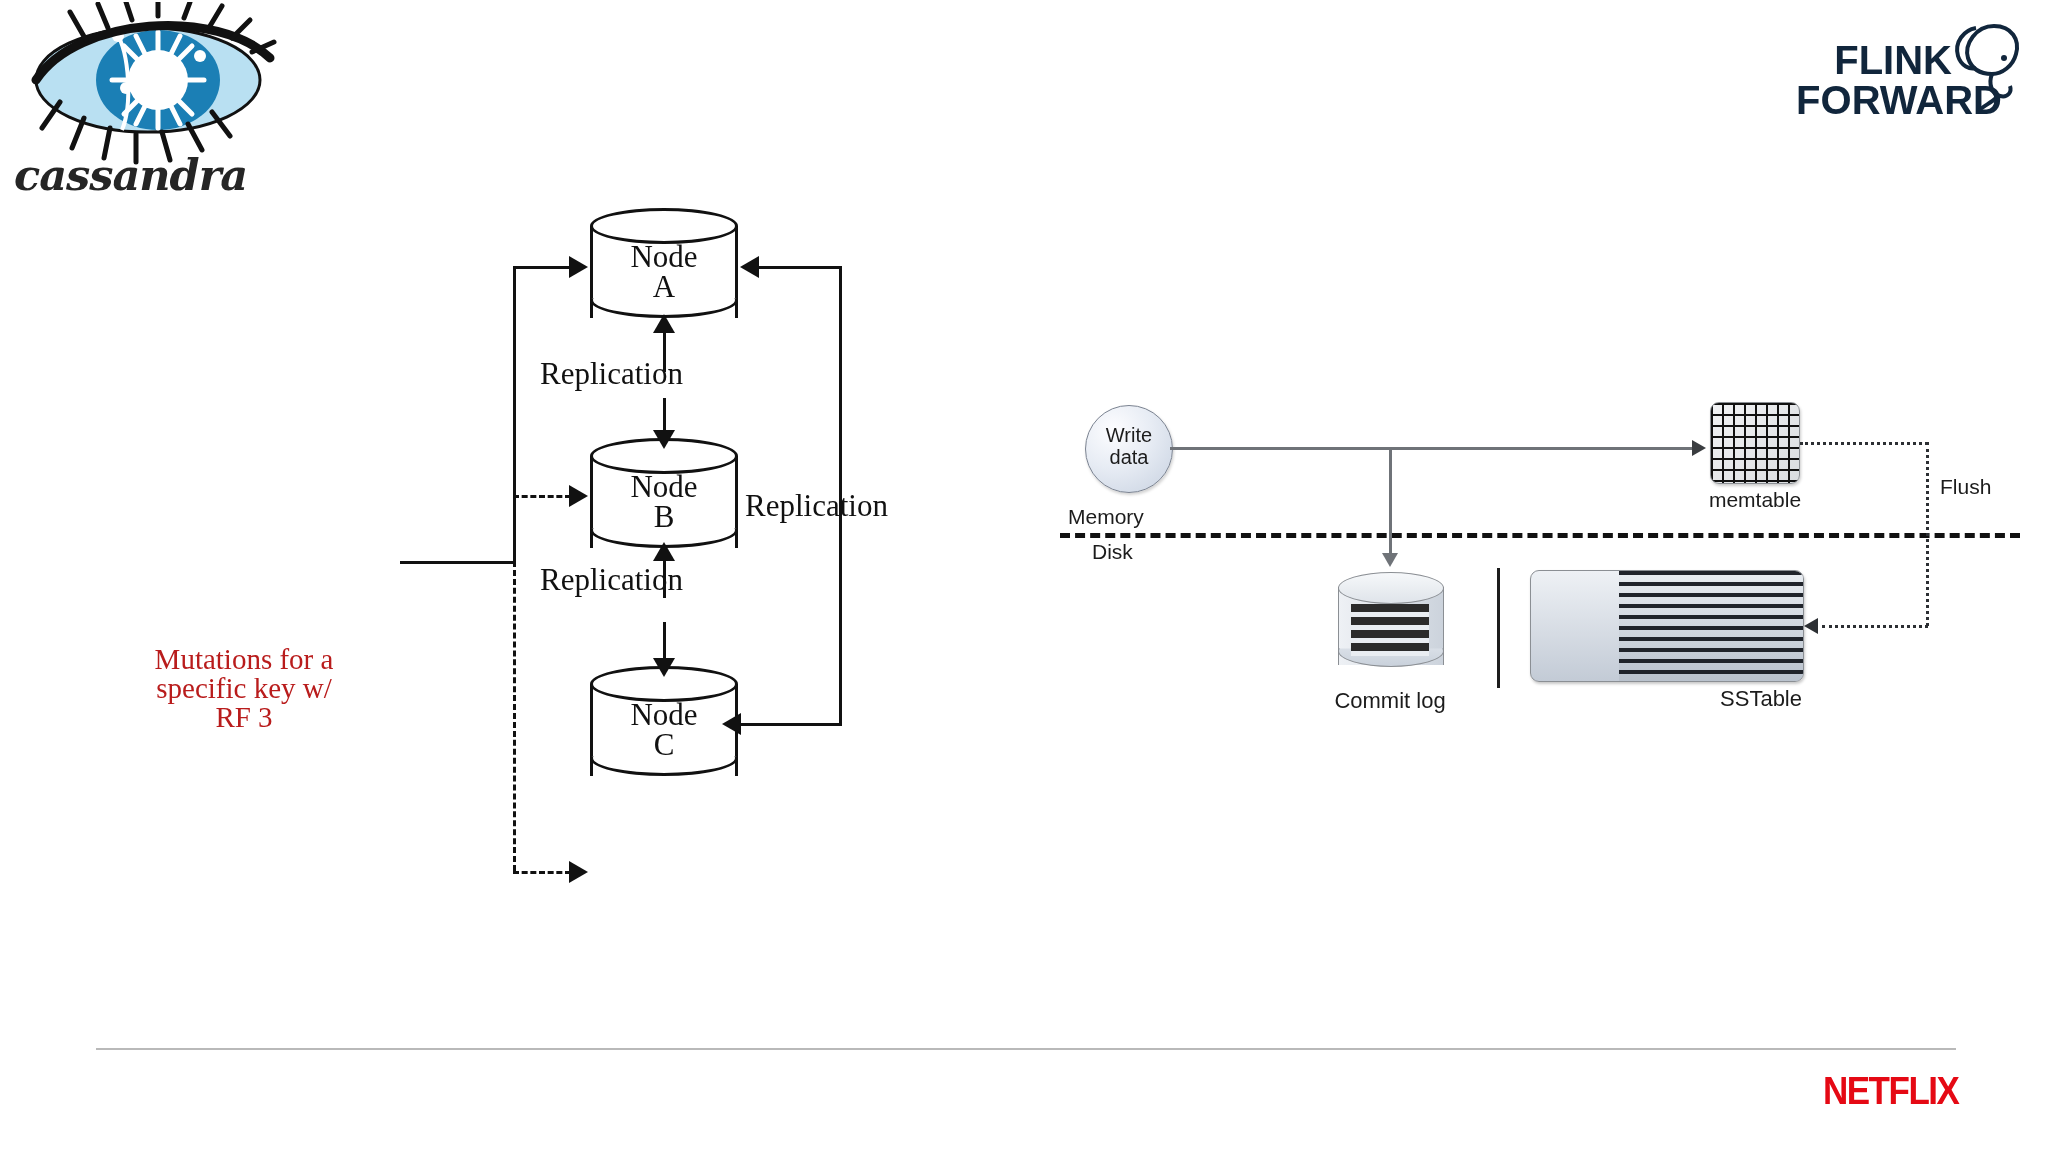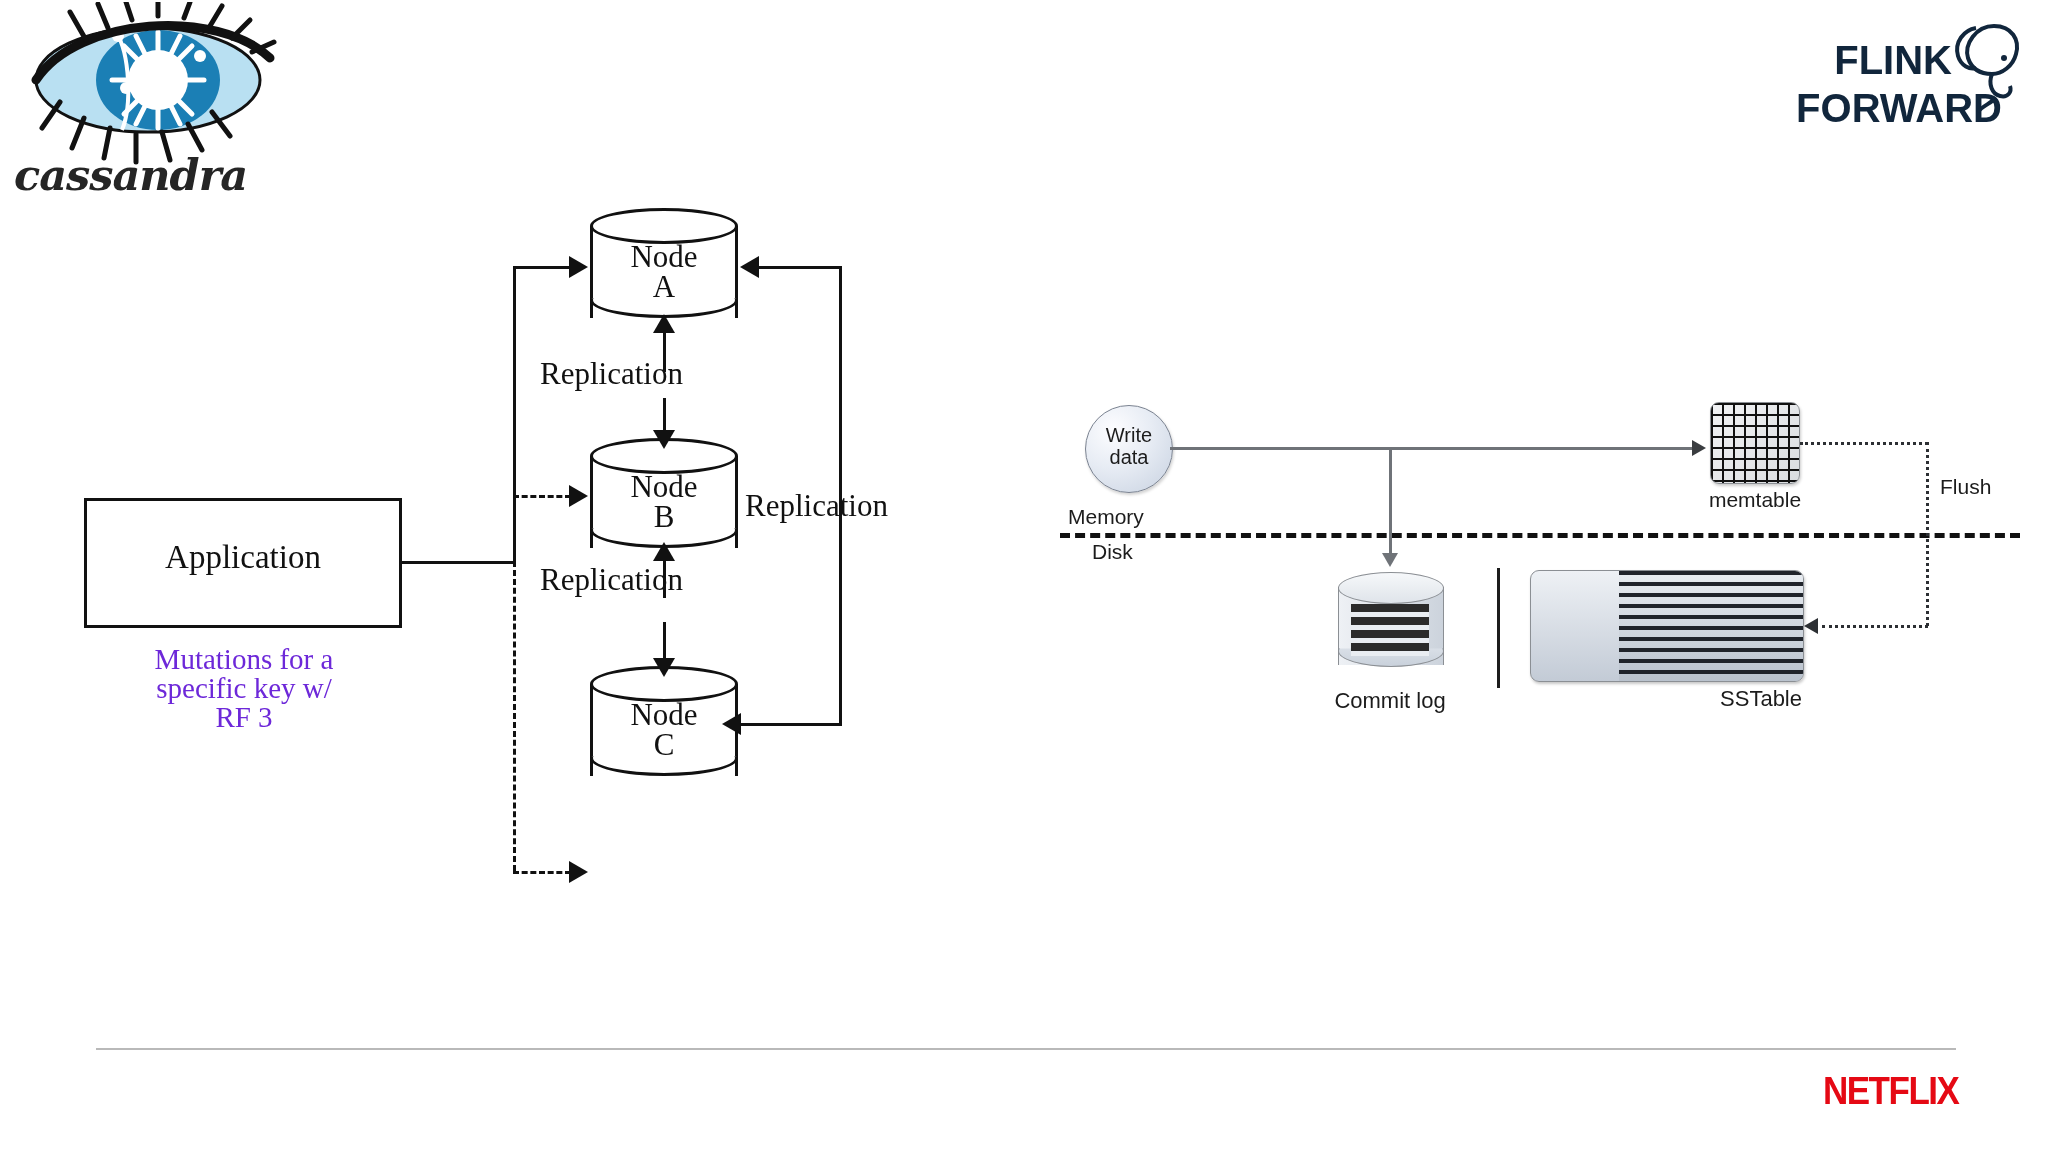--- a/index.html
+++ b/index.html
@@ -12,33 +12,33 @@
   .cass-logo{position:absolute;left:8px;top:2px;width:290px;height:170px;}
   .cass-word{position:absolute;left:14px;top:150px;font-family:"DejaVu Serif",serif;
     font-style:italic;font-weight:700;font-size:43px;letter-spacing:-1px;color:#252525;}
   .slide-title{position:absolute;left:300px;top:163px;font-size:29px;color:#1a1a1a;
     font-family:"Liberation Sans",sans-serif;letter-spacing:-0.2px;}
 
   .ff-logo{position:absolute;right:24px;top:18px;width:330px;height:105px;}
   .ff-l1,.ff-l2{position:absolute;font-family:"Liberation Sans",sans-serif;
     font-weight:700;color:#11263c;letter-spacing:0px;line-height:1;}
   .ff-l1{right:72px;top:22px;font-size:40px;}
-  .ff-l2{right:22px;top:62px;font-size:40px;margin-top:8px;}
+  .ff-l2{right:22px;top:62px;font-size:40px;}
 
   
   .mono{font-family:Liberation Serif, serif;}
   .ldiag{position:absolute;left:0;top:180px;width:1020px;height:820px;}
 
   .appbox{position:absolute;left:84px;top:318px;width:318px;height:130px;
      border:3px solid #111;box-sizing:border-box;background:#fff;}
   .appbox span{position:absolute;left:0;right:0;top:38px;text-align:center;
      font-size:33px;color:#111;}
 
   .mut{position:absolute;left:74px;top:465px;width:340px;text-align:center;
-     font-size:29px;line-height:1.0;color:#6d28d9;white-space:pre;}
+     font-size:29px;line-height:1.0;color:#b91c1c;white-space:pre;}
 
   .node{position:absolute;width:148px;height:128px;}
   .node .cyl-top{position:absolute;left:0;top:0;width:148px;height:36px;
      border:3px solid #111;border-radius:50%;background:#fff;box-sizing:border-box;}
   .node .cyl-body{position:absolute;left:0;top:18px;width:148px;height:92px;
      border-left:3px solid #111;border-right:3px solid #111;background:#fff;box-sizing:border-box;}
   .node .cyl-bot{position:absolute;left:0;top:74px;width:148px;height:36px;
      border:3px solid #111;border-radius:50%;background:#fff;box-sizing:border-box;
      clip-path:inset(45% -6px -6px -6px);}
   .node .cyl-label{position:absolute;left:0;right:0;top:34px;text-align:center;
@@ -204,23 +204,20 @@
       <path d="M22 40 C18 26 30 8 48 8 C66 8 74 22 70 36 C67 48 56 56 46 56 C36 56 26 52 22 40 Z" fill="none" stroke="#11263c" stroke-width="4"></path>
       <path d="M30 10 C18 12 8 24 12 38 C15 48 24 52 30 50" fill="none" stroke="#11263c" stroke-width="4"></path>
       <path d="M46 56 C42 66 46 76 54 78 C62 80 66 74 64 68" fill="none" stroke="#11263c" stroke-width="4"></path>
       <path d="M50 80 C44 86 36 88 32 94" fill="none" stroke="#11263c" stroke-width="4"></path>
       <circle cx="58" cy="40" r="3" fill="#11263c"></circle>
     </svg>
   </div>
 
   <div class="ldiag">
 
-    <div class="appbox">
-      <span class="mono">Application</span>
-    </div>
     <div class="mut mono">Mutations for a
 specific key w/
 RF 3</div>
 
     <div class="node nodeA">
       <div class="cyl-body"></div>
       <div class="cyl-bot"></div>
       <div class="cyl-top"></div>
       <div class="cyl-label mono">Node
 A</div>

